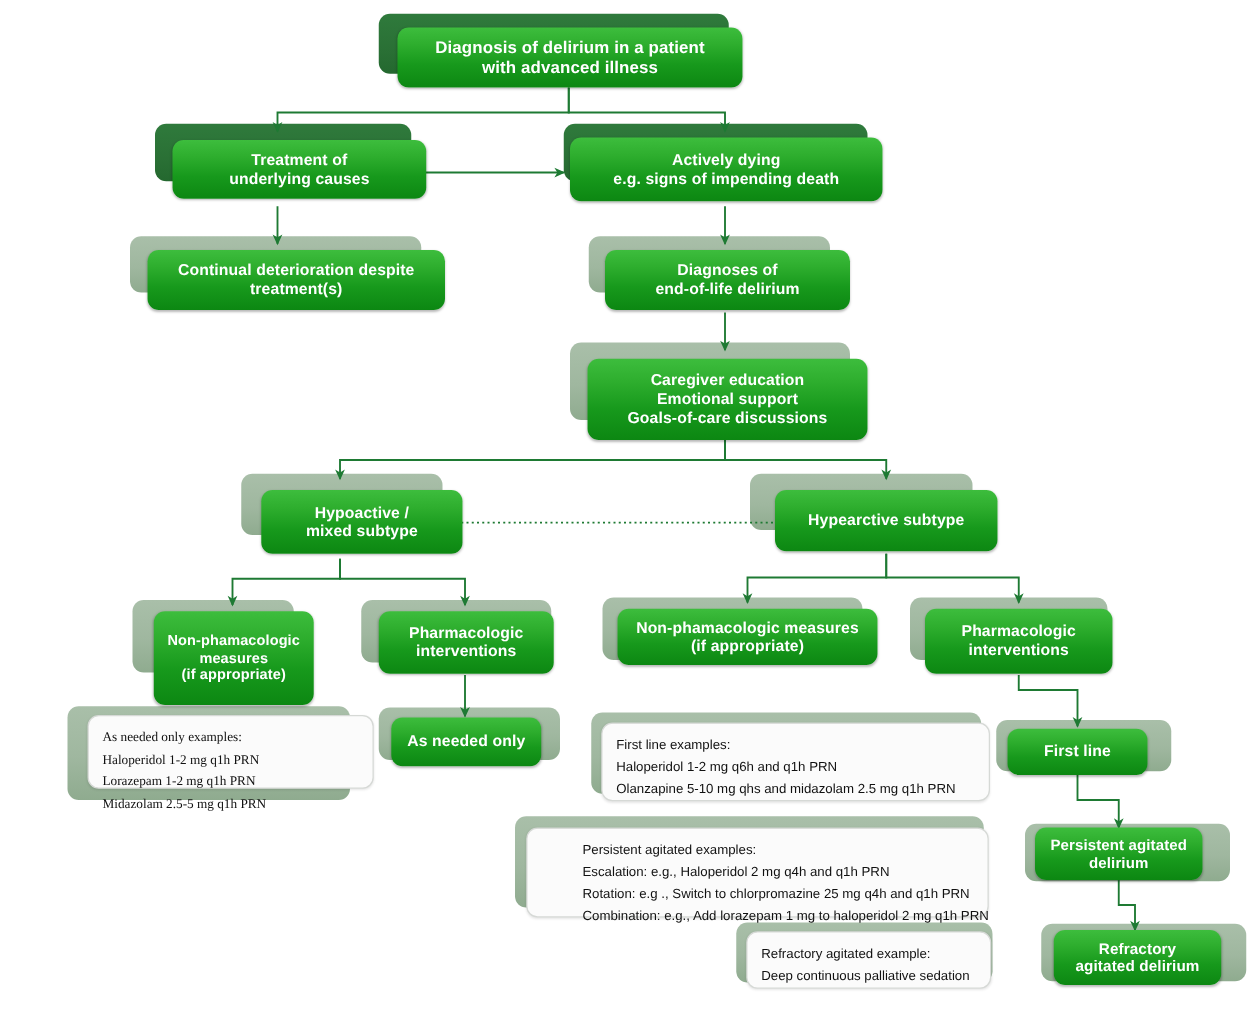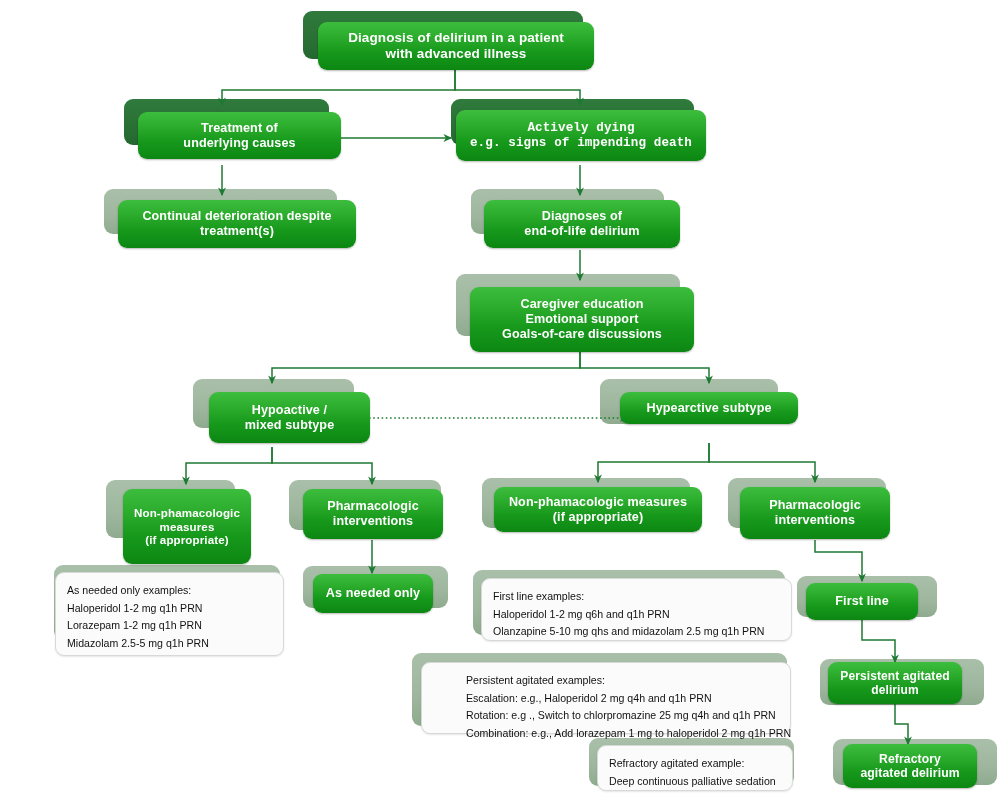--- a/index.html
+++ b/index.html
@@ -139,21 +139,21 @@
     </div>
   </div>
 
   <div class="node" style="left:138px;top:112px;width:203px;height:47px;font-size:12.6px;">
     <div>
       <div>Treatment of</div>
       <div>underlying causes</div>
     </div>
   </div>
 
-  <div class="node" style="left:456px;top:110px;width:250px;height:51px;font-size:12.6px;font-family:Liberation Mono, monospace;">
+  <div class="node" style="left:456px;top:110px;width:250px;height:51px;font-size:12.6px;">
     <div>
       <div>Actively dying</div>
       <div>e.g. signs of impending death</div>
     </div>
   </div>
 
   <div class="node" style="left:118px;top:200px;width:238px;height:48px;font-size:12.6px;">
     <div>
       <div>Continual deterioration despite</div>
       <div>treatment(s)</div>
@@ -175,21 +175,21 @@
     </div>
   </div>
 
   <div class="node" style="left:209px;top:392px;width:161px;height:51px;font-size:12.6px;">
     <div>
       <div>Hypoactive /</div>
       <div>mixed subtype</div>
     </div>
   </div>
 
-  <div class="node" style="left:620px;top:392px;width:178px;height:32px;font-size:12.6px;">
+  <div class="node" style="left:620px;top:392px;width:178px;height:49px;font-size:12.6px;">
     <div>
       <div>Hypearctive subtype</div>
     </div>
   </div>
 
   <div class="node" style="left:123px;top:489px;width:128px;height:75px;font-size:11.6px;">
     <div>
       <div>Non-phamacologic</div>
       <div>measures</div>
       <div>(if appropriate)</div>
@@ -236,21 +236,21 @@
     </div>
   </div>
 
   <div class="node" style="left:843px;top:744px;width:134px;height:44px;font-size:12.2px;justify-content:center;">
     <div>
       <div>Refractory</div>
       <div>agitated delirium</div>
     </div>
   </div>
 
-  <div class="note" style="left:55px;top:572px;width:229px;height:84px;">
+  <div class="note" style="left:70px;top:572px;width:229px;height:59px;font-family:Liberation Serif, serif;">
     <div class="ln">As needed only examples:</div>
     <div class="ln">Haloperidol 1-2 mg q1h PRN</div>
     <div class="ln">Lorazepam 1-2 mg q1h PRN</div>
     <div class="ln">Midazolam 2.5-5 mg q1h PRN</div>
   </div>
 
   <div class="note" style="left:481px;top:578px;width:311px;height:63px;">
     <div class="ln">First line examples:</div>
     <div class="ln">Haloperidol 1-2 mg q6h and q1h PRN</div>
     <div class="ln">Olanzapine 5-10 mg qhs and midazolam 2.5 mg q1h PRN</div>

